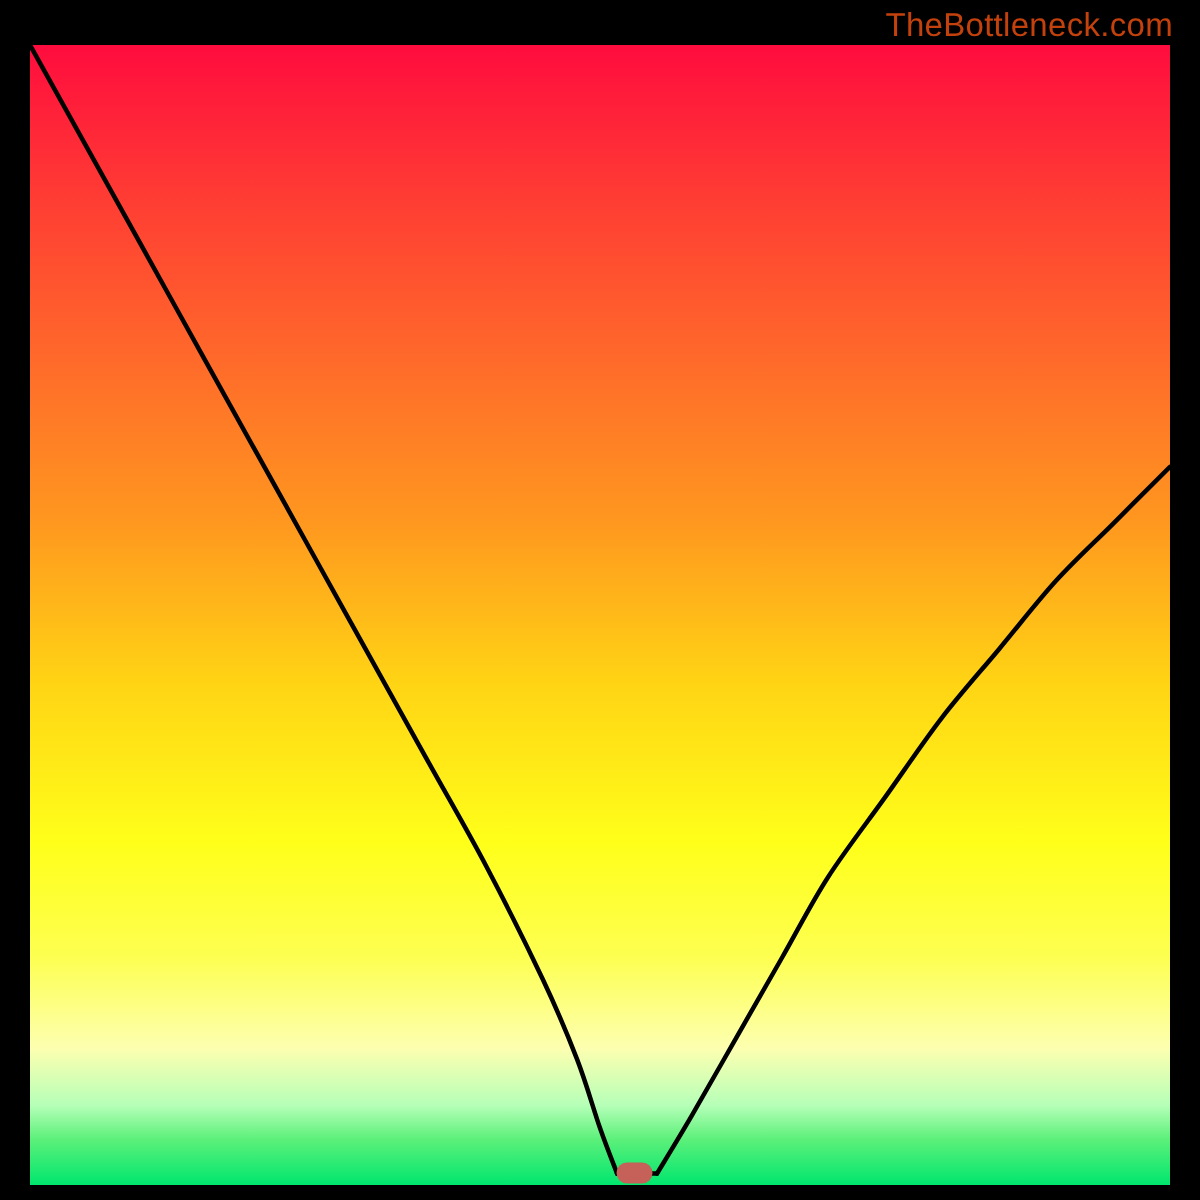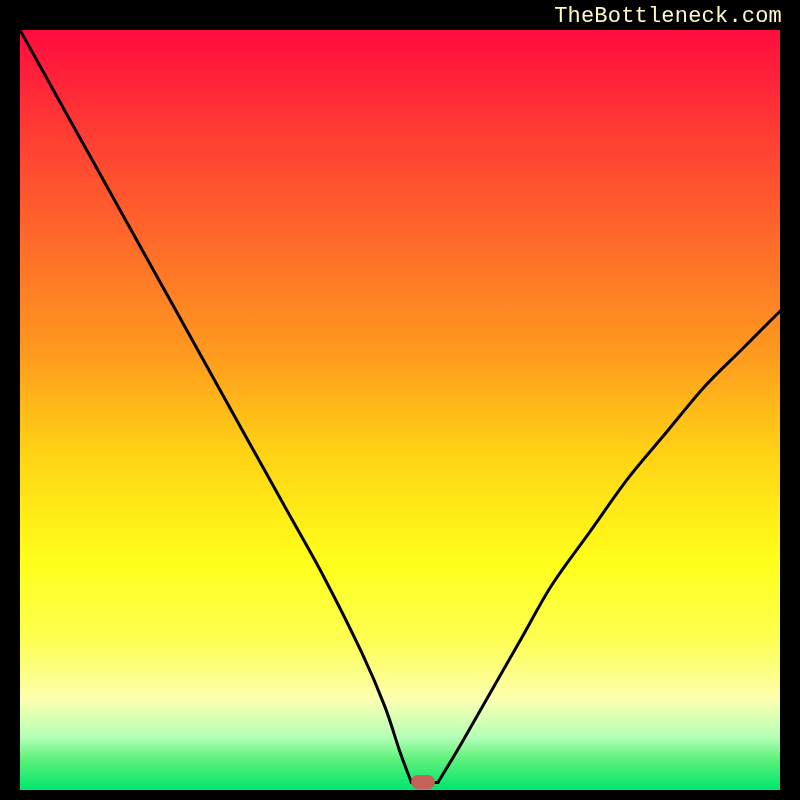--- a/index.html
+++ b/index.html
@@ -7,23 +7,23 @@
   .frame {
     position: relative;
     width: 800px;
     height: 800px;
     background: #000;
   }
   .watermark {
     position: absolute;
     top: 4px;
     right: 18px;
-    font-family: Liberation Mono, monospace;
+    font-family: Liberation Sans, sans-serif;
     font-size: 22px;
-    color: #fef9c3;
+    color: #c2410c;
     letter-spacing: 0.2px;
     user-select: none;
   }
   .plot {
     position: absolute;
     left: 20px;
     top: 30px;
     width: 760px;
     height: 760px;
     background: linear-gradient(

